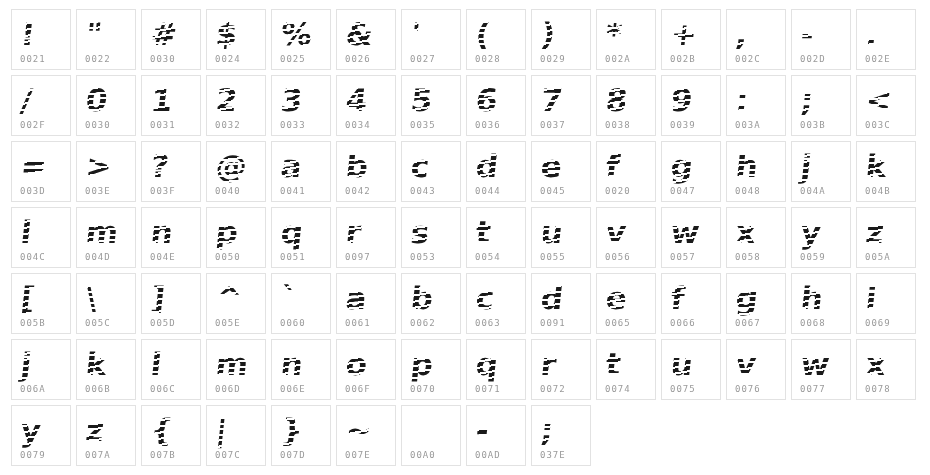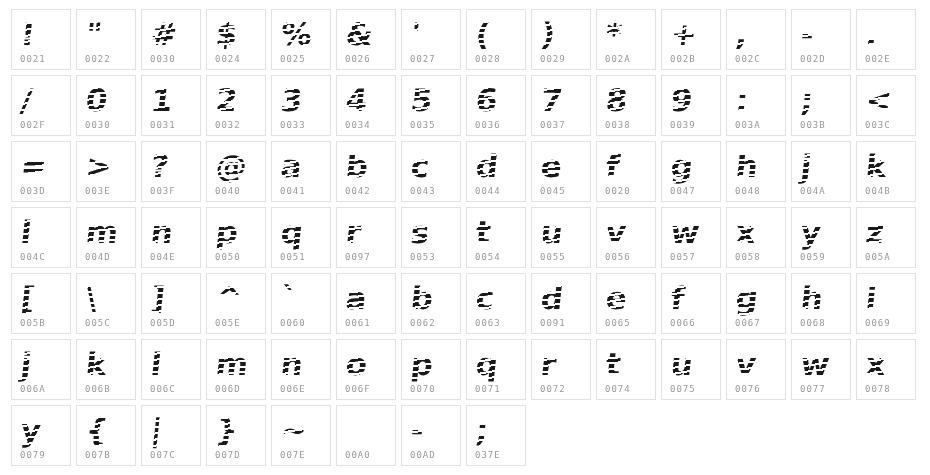--- a/index.html
+++ b/index.html
@@ -576,20 +576,26 @@
       <span class="code">0078</span>
     </div>
     <div class="cell">
       <div class="glyph-box">
         <span class="glyph">y</span>
       </div>
       <span class="code">0079</span>
     </div>
     <div class="cell">
       <div class="glyph-box">
+        <span class="glyph">z</span>
+      </div>
+      <span class="code">007A</span>
+    </div>
+    <div class="cell">
+      <div class="glyph-box">
         <span class="glyph">{</span>
       </div>
       <span class="code">007B</span>
     </div>
     <div class="cell">
       <div class="glyph-box">
         <span class="glyph">|</span>
       </div>
       <span class="code">007C</span>
     </div>

